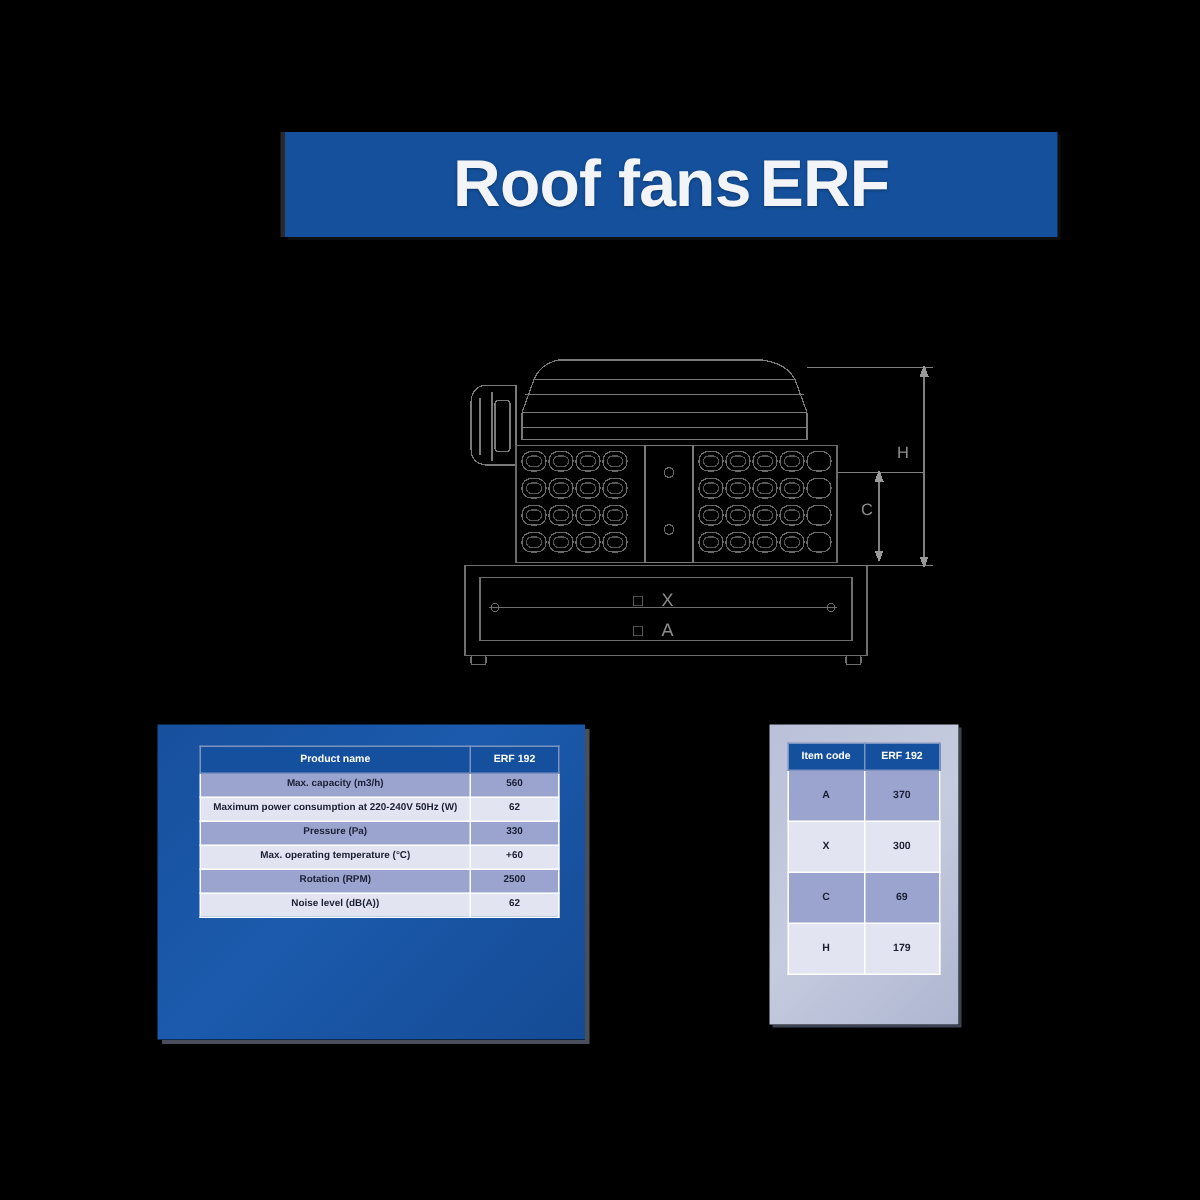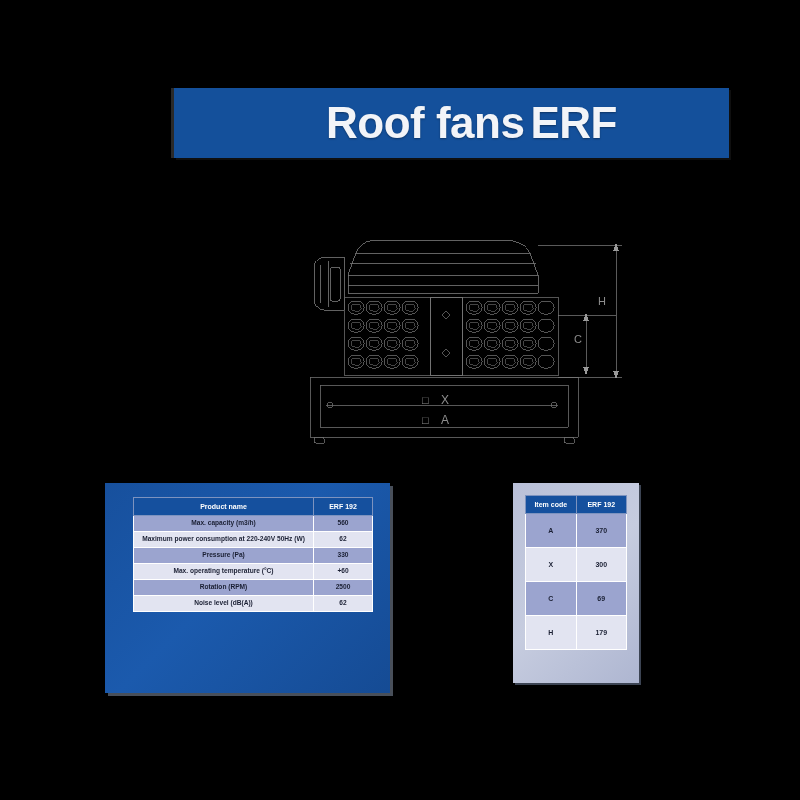--- a/index.html
+++ b/index.html
@@ -12,30 +12,29 @@
     height: 800px;
     position: relative;
     overflow: hidden;
     font-family: "Liberation Sans", sans-serif;
     background: #000000;
   }
 
   
   #banner {
     position: absolute;
-    left: 174px;
+    left: 190px;
     top: 88px;
     width: 515px;
     height: 70px;
     background: #14509b;
     box-shadow: 2px 2px 0 rgba(255,255,255,0.06);
     display: flex;
     align-items: center;
     justify-content: center;
-    padding-left: 40px;
   }
   #banner::before {
     content: "";
     position: absolute;
     left: -3px;
     top: 0;
     width: 3px;
     height: 100%;
     background: #2a2a2a;
   }

